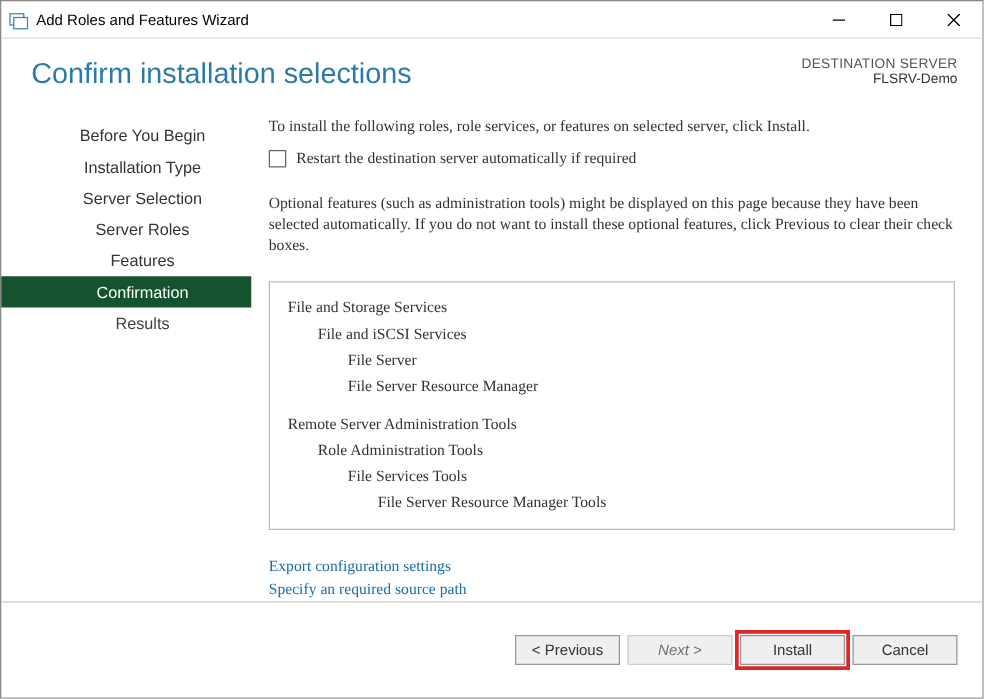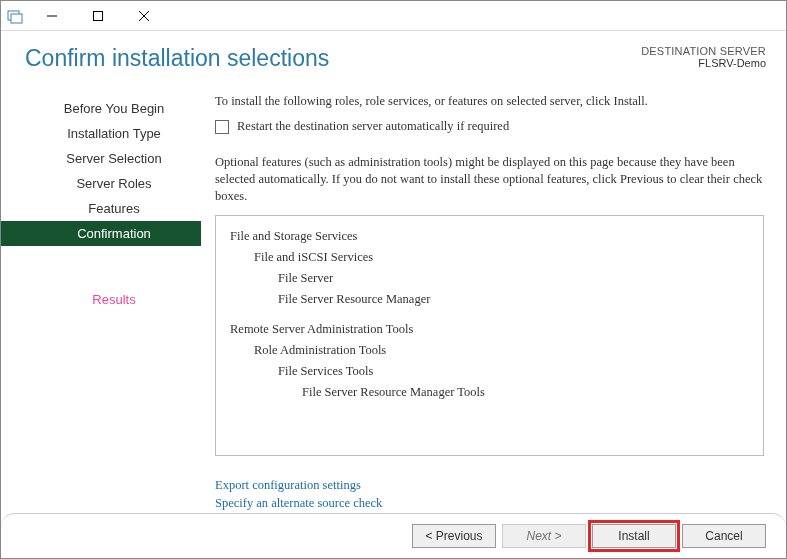--- a/index.html
+++ b/index.html
@@ -13,51 +13,52 @@
   .title-btn svg { stroke: #000; }
   .header-row { display: flex; padding: 14px 20px 0 24px; }
   .page-title { font-size: 23px; color: #2c7aaa; font-weight: 300; flex: 1; }
   .dest-block { text-align: right; font-size: 11px; color: #555; }
   .dest-label { letter-spacing: 0.2px; }
   .dest-name { color: #333; }
   .body-row { flex: 1; display: flex; padding: 22px 0 0 0; min-height: 0; }
   .sidebar { width: 200px; padding-top: 2px; }
   .nav-item { font-size: 13px; padding: 5px 10px 5px 36px; color: #333; cursor: default; text-align: center; }
   .nav-item.active { background: #14532d; color: #fff; }
-  .nav-item.disabled { color: #ec4899; margin-top: 41px; }
+  .nav-item.disabled { color: #404040; }
   .main { flex: 1; padding: 0 22px 0 14px; display: flex; flex-direction: column; min-height: 0; font-family: Liberation Serif, serif; }
   .intro { font-size: 12.5px; color: #333; }
   .checkbox-row { display: flex; align-items: center; margin-top: 10px; gap: 8px; }
   .chk { width: 14px; height: 14px; border: 1px solid #666; background: #fff; }
   .chk-label { font-size: 12.5px; color: #333; }
   .opt-text { font-size: 12.5px; color: #333; margin-top: 20px; line-height: 1.35; }
-  .features-box { border: 1px solid #bbb; margin-top: 10px; padding: 10px 14px; font-size: 12.5px; color: #333; line-height: 1.7; flex: 1; overflow: auto; }
+  .features-box { border: 1px solid #bbb; margin-top: 20px; padding: 10px 14px; font-size: 12.5px; color: #333; line-height: 1.7; flex: 1; overflow: auto; }
   .ind1 { padding-left: 24px; }
   .ind2 { padding-left: 48px; }
   .ind3 { padding-left: 72px; }
   .mt { margin-top: 8px; }
   .links { margin-top: 20px; font-size: 12.5px; }
   .link { color: #1b6ca8; display: block; line-height: 1.5; cursor: pointer; }
-  .footer { border-top: 1px solid #ccc; padding: 10px 20px; display: flex; justify-content: flex-end; gap: 6px; border-radius: 14px; }
+  .footer { border-top: 1px solid #ccc; padding: 26px 20px; display: flex; justify-content: flex-end; gap: 6px; }
   .btn { min-width: 84px; height: 24px; font-size: 12px; border: 1px solid #999; background: #efefef; color: #333; display: inline-flex; align-items: center; justify-content: center; padding: 0 12px; }
   .btn.disabled { color: #737373; border-color: #ccc; font-style: italic; }
   .btn.highlight { outline: 3px solid #e02626; outline-offset: 1px; }
 </style>
 </head>
 <body>
 
 <div class="window">
 
   <div class="titlebar">
     <span class="titlebar-icon">
       <svg width="16" height="16" viewBox="0 0 16 16">
           <rect x="1" y="3" width="11" height="9" fill="none" stroke="#3a86b5" stroke-width="1"></rect>
           <rect x="4" y="6" width="11" height="9" fill="#fff" stroke="#3a86b5" stroke-width="1"></rect>
         </svg>
     </span>
+    <span class="titlebar-title">Add Roles and Features Wizard</span>
     <div class="title-controls">
       <div class="title-btn">
           <svg width="10" height="10">
             <line x1="0" y1="5" x2="10" y2="5" stroke-width="1"></line>
           </svg>
         </div>
       <div class="title-btn">
           <svg width="10" height="10">
             <rect x="0.5" y="0.5" width="9" height="9" fill="none" stroke-width="1"></rect>
           </svg>
@@ -106,21 +107,21 @@
         <div class="ind2">File Server</div>
         <div class="ind2">File Server Resource Manager</div>
         <div class="mt">Remote Server Administration Tools</div>
         <div class="ind1">Role Administration Tools</div>
         <div class="ind2">File Services Tools</div>
         <div class="ind3">File Server Resource Manager Tools</div>
       </div>
 
       <div class="links">
         <span class="link">Export configuration settings</span>
-        <span class="link">Specify an alternate source check</span>
+        <span class="link">Specify an required source path</span>
       </div>
     </div>
   </div>
 
   <div class="footer">
     <div class="btn">&lt; Previous</div>
     <div class="btn disabled">Next &gt;</div>
     <div class="btn highlight">Install</div>
     <div class="btn">Cancel</div>
   </div>

